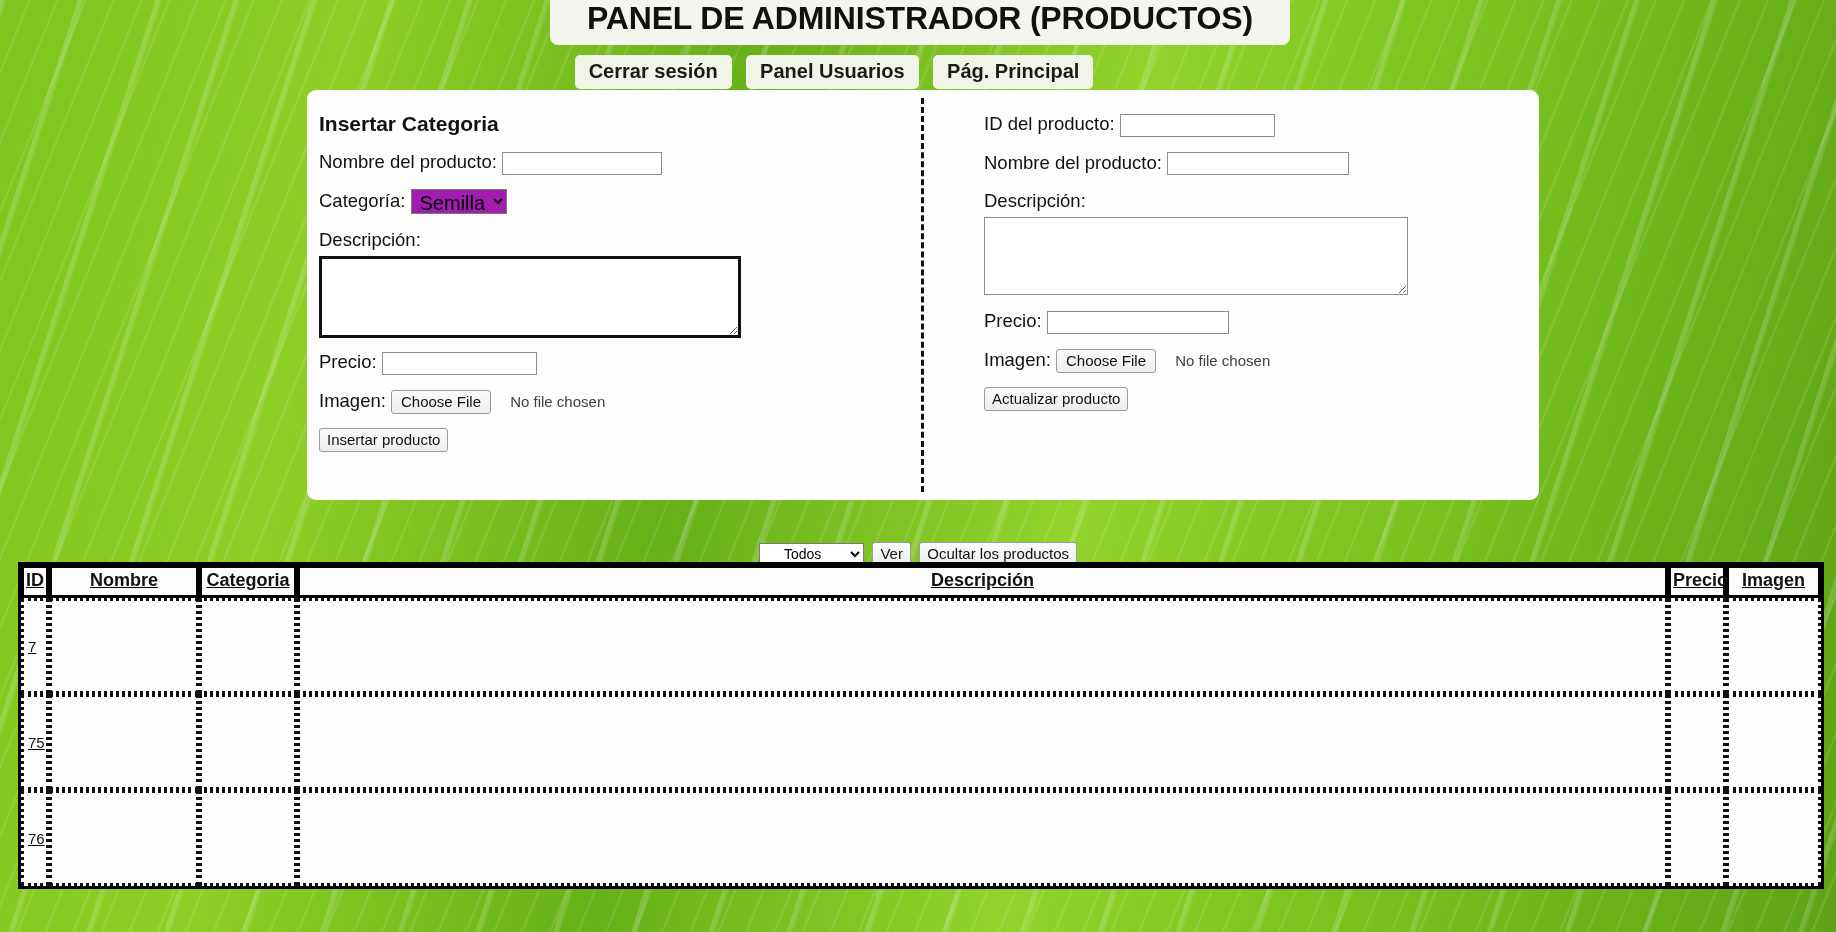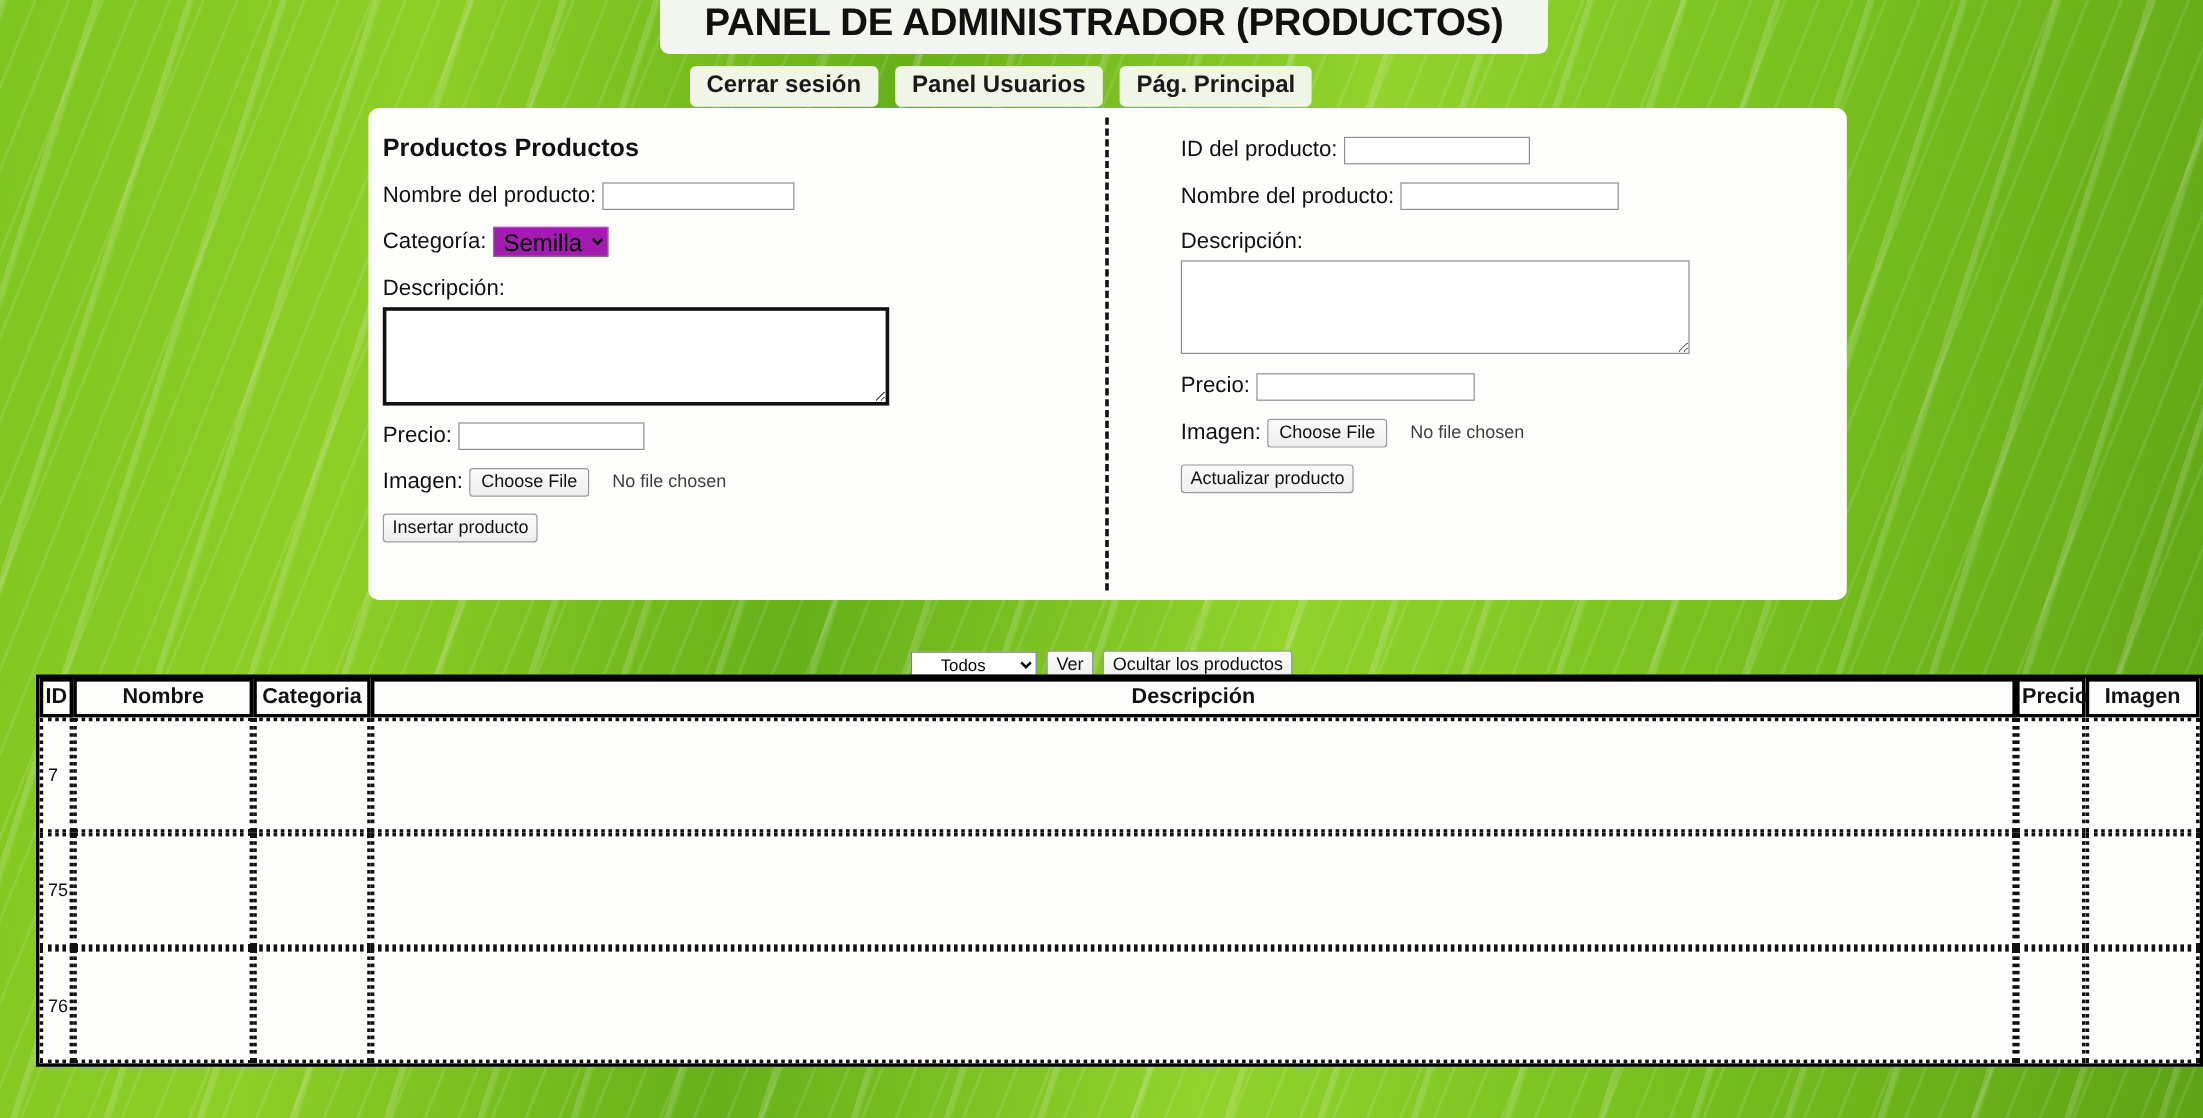--- a/index.html
+++ b/index.html
@@ -173,22 +173,23 @@
     border: 1px solid #7b7b7b;
     background: #fff;
     vertical-align: middle;
     padding-left: 20px;
   }
   .toolbar .sbtn { margin-left: 4px; vertical-align: middle; }
 
   
   .tbl-wrap {
     position: absolute;
-    left: 30px; top: 562px;
+    left: 18px; top: 562px;
     width: 1800px;
+    text-decoration: underline;
   }
   table.products {
     border-collapse: separate;
     border-spacing: 0;
     width: 1800px;
     table-layout: fixed;
     background: #fdfdfc;
     border: 3px solid #000;
   }
   table.products th {
@@ -234,21 +235,21 @@
   <button class="nav-btn">Cerrar sesión</button>
   <button class="nav-btn">Panel Usuarios</button>
   <button class="nav-btn">Pág. Principal</button>
 </div>
 
 <div class="cards">
 
   <div class="divider"></div>
 
   <div class="card-col card-left">
-    <h2>Productos Productos</h2>
+    <h2>Insertar Categoria</h2>
 
     <div class="frow">
       <span>Nombre del producto:</span>
       <input class="tin" type="text" style="width: 160px;" value="">
     </div>
 
     <div class="frow">
       <span>Categoría:</span>
       <select class="tsel" style="width:96px">
         <option>Semillas</option>

